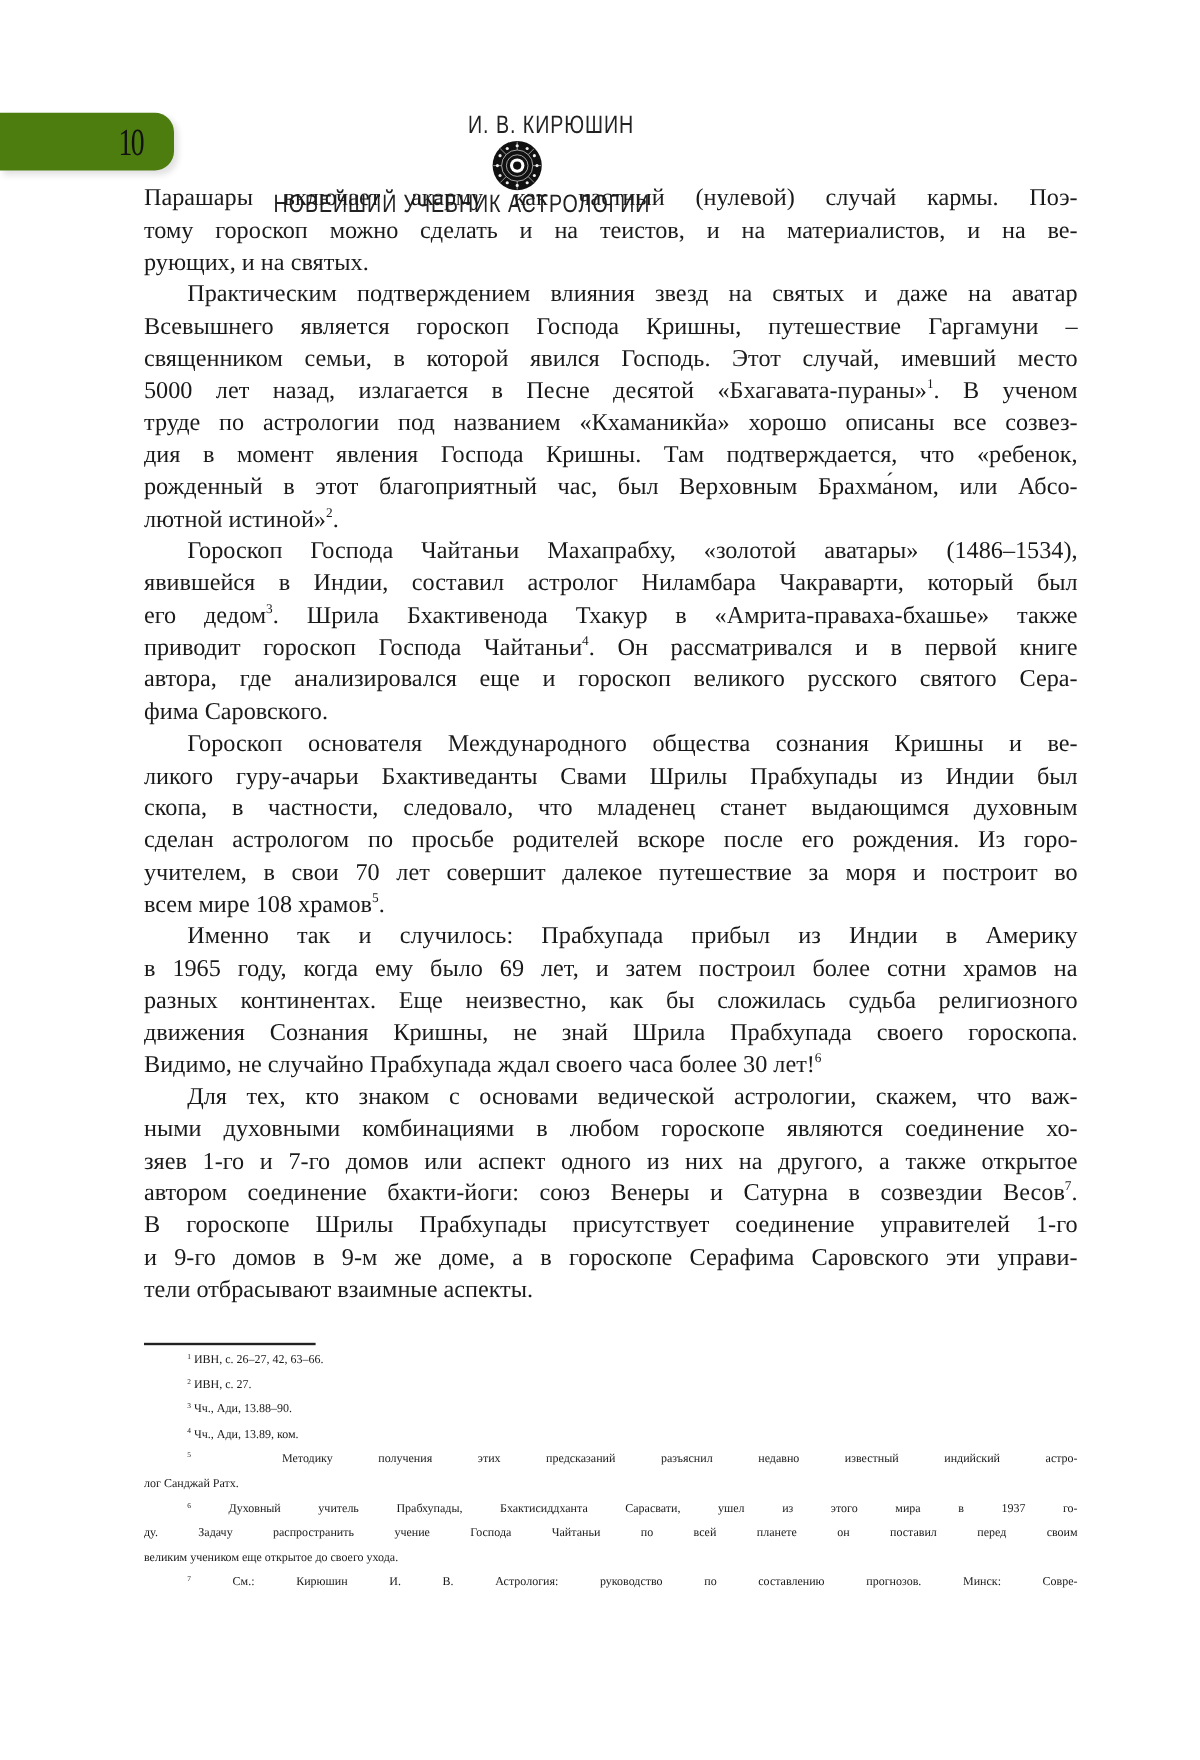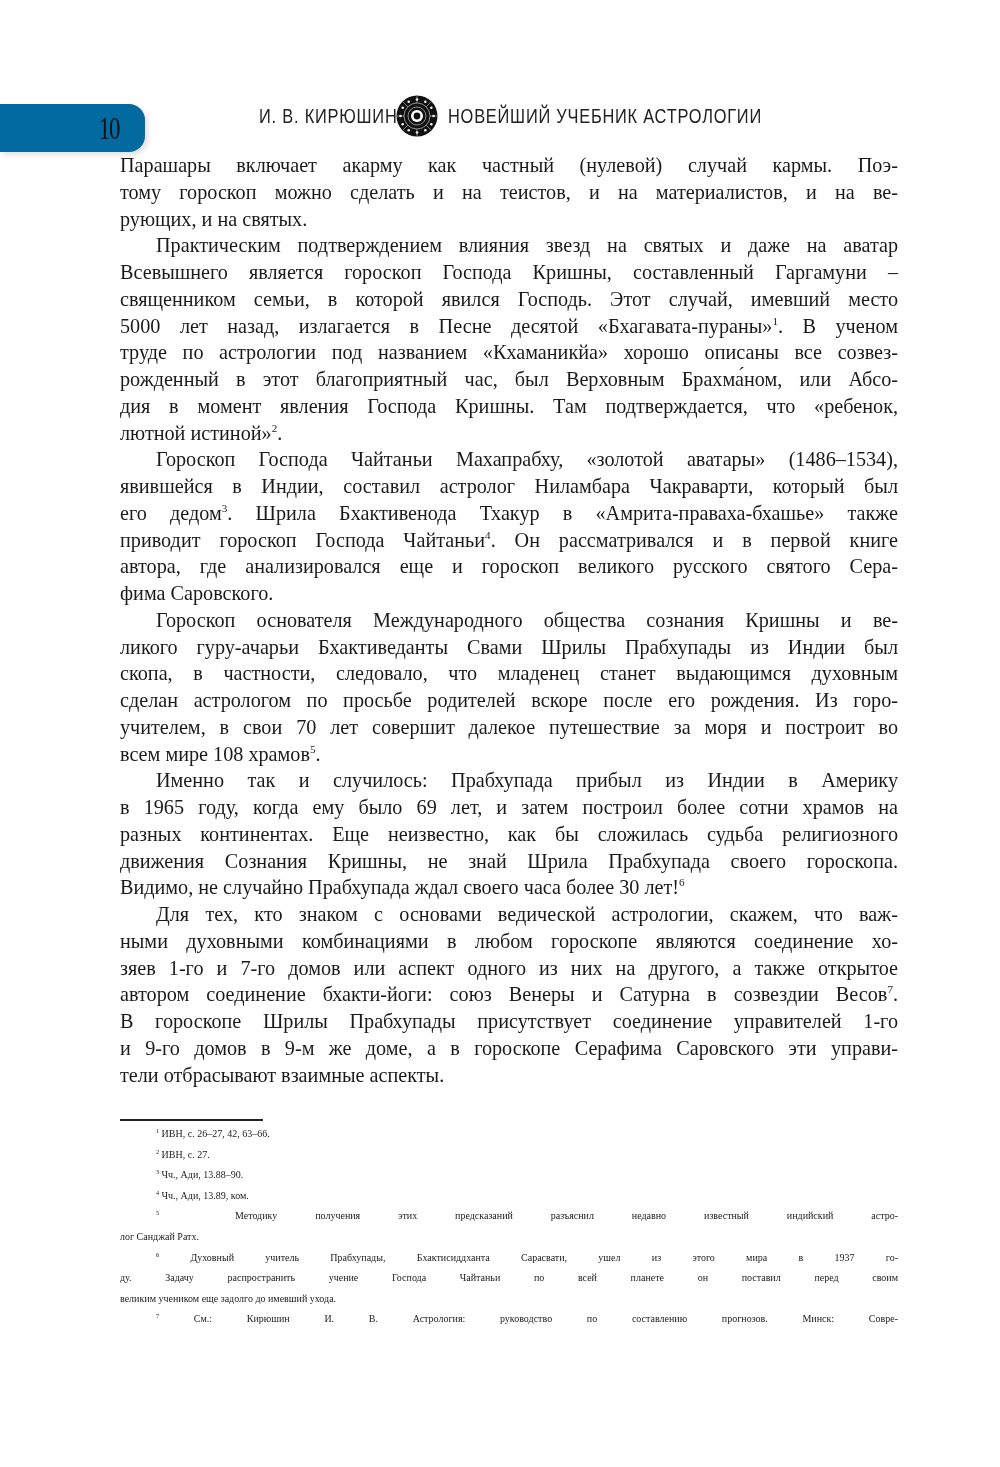--- a/index.html
+++ b/index.html
@@ -1,25 +1,25 @@
 <!DOCTYPE html>
 <html><head>
 <meta charset="utf-8">
 <style>
   html, body { margin: 0; padding: 0; background: #ffffff; }
   body { width: 1000px; height: 1467px; position: relative; overflow: hidden;
          font-family: "Liberation Serif", "DejaVu Serif", serif; color: #1a1a1a; }
 
-  .page-tab { position: absolute; left: 0; top: 104px; width: 145px; height: 48px;
-              background: #0369a1; border-radius: 0 16px 16px 0;
+  .page-tab { position: absolute; left: 0; top: 94px; width: 145px; height: 48px;
+              background: #4d7c0f; border-radius: 0 16px 16px 0;
               box-shadow: 3px 3px 5px rgba(0,0,0,0.12); }
   .page-num { position: absolute; right: 26px; top: 4px; font-size: 32px; line-height: 40px;
               letter-spacing: -2px; color: #111; transform: scaleX(0.72); transform-origin: right center; }
 
-  .running-head { position: absolute; top: 93px; left: 220px; height: 46px; display: flex; align-items: center; }
+  .running-head { position: absolute; top: 93px; left: 232px; height: 46px; display: flex; align-items: center; flex-direction: column; }
   .rh-text { font-family: "Liberation Sans", "DejaVu Sans", sans-serif; font-size: 21px; font-weight: normal;
              letter-spacing: 1px; color: #222; text-transform: uppercase; transform: scaleX(0.78);
              white-space: nowrap; }
   .rh-author { transform-origin: right center; margin-right: -16px; }
   .rh-title { transform-origin: left center; margin-left: -4px; }
   .emblem { width: 42px; height: 42px; margin: 0 14px; flex: 0 0 auto; }
 
   .body-text { position: absolute; left: 120px; top: 152px; width: 778px; }
   .line { display: block; font-size: 20.2px; line-height: 26.75px; height: 26.75px;
           text-align: justify; text-align-last: justify; white-space: nowrap; overflow: visible; }
@@ -79,26 +79,26 @@
 </div>
 
 <div class="body-text" id="body-text">
     <div>
       <span class="line" style="display: block; width: 778px;"><span>Парашары включает акарму как частный (нулевой) случай кармы. Поэ-</span></span>
       <span class="line" style="display: block; width: 778px;"><span>тому гороскоп можно сделать и на теистов, и на материалистов, и на ве-</span></span>
       <span class="line last" style="display: block; width: 778px;"><span>рующих, и на святых.</span></span>
     </div>
     <div>
       <span class="line indent" style="display: block; width: 778px;"><span>Практическим подтверждением влияния звезд на святых и даже на аватар</span></span>
-      <span class="line" style="display: block; width: 778px;"><span>Всевышнего является гороскоп Господа Кришны, составленный Гаргамуни –</span></span>
+      <span class="line" style="display: block; width: 778px;"><span>Всевышнего является гороскоп Господа Кришны, путешествие Гаргамуни –</span></span>
       <span class="line" style="display: block; width: 778px;"><span>священником семьи, в которой явился Господь. Этот случай, имевший место</span></span>
       <span class="line" style="display: block; width: 778px;"><span>5000 лет назад, излагается в Песне десятой «Бхагавата-пураны»</span><sup>1</sup><span>. В ученом</span></span>
       <span class="line" style="display: block; width: 778px;"><span>труде по астрологии под названием «Кхаманикйа» хорошо описаны все созвез-</span></span>
+      <span class="line" style="display: block; width: 778px;"><span>дия в момент явления Господа Кришны. Там подтверждается, что «ребенок,</span></span>
       <span class="line" style="display: block; width: 778px;"><span>рожденный в этот благоприятный час, был Верховным Брахма́ном, или Абсо-</span></span>
-      <span class="line" style="display: block; width: 778px;"><span>дия в момент явления Господа Кришны. Там подтверждается, что «ребенок,</span></span>
       <span class="line last" style="display: block; width: 778px;"><span>лютной истиной»</span><sup>2</sup><span>.</span></span>
     </div>
     <div>
       <span class="line indent" style="display: block; width: 778px;"><span>Гороскоп Господа Чайтаньи Махапрабху, «золотой аватары» (1486–1534),</span></span>
       <span class="line" style="display: block; width: 778px;"><span>явившейся в Индии, составил астролог Ниламбара Чакраварти, который был</span></span>
       <span class="line" style="display: block; width: 778px;"><span>его дедом</span><sup>3</sup><span>. Шрила Бхактивенода Тхакур в «Амрита-праваха-бхашье» также</span></span>
       <span class="line" style="display: block; width: 778px; font-family: Liberation Serif, serif;"><span>приводит гороскоп Господа Чайтаньи</span><sup>4</sup><span>. Он рассматривался и в первой книге</span></span>
       <span class="line" style="display: block; width: 778px;"><span>автора, где анализировался еще и гороскоп великого русского святого Сера-</span></span>
       <span class="line last" style="display: block; width: 778px;"><span>фима Саровского.</span></span>
     </div>
@@ -142,18 +142,18 @@
     <div>
       <span class="fn-line indent last" style="display: block; width: 778px;"><sup>4</sup>&nbsp;<span>Чч., Ади, 13.89, ком.</span></span>
     </div>
     <div>
       <span class="fn-line indent" style="display: block; width: 778px;"><sup>5</sup>&nbsp;<span> Методику получения этих предсказаний разъяснил недавно известный индийский астро-</span></span>
       <span class="fn-line last" style="display: block; width: 778px;"><span>лог Санджай Ратх.</span></span>
     </div>
     <div>
       <span class="fn-line indent" style="display: block; width: 778px;"><sup>6</sup>&nbsp;<span>Духовный учитель Прабхупады, Бхактисиддханта Сарасвати, ушел из этого мира в 1937 го-</span></span>
       <span class="fn-line" style="display: block; width: 778px;"><span>ду. Задачу распространить учение Господа Чайтаньи по всей планете он поставил перед своим</span></span>
-      <span class="fn-line last" style="display: block; width: 778px;"><span>великим учеником еще задолго до имевший ухода.</span></span>
+      <span class="fn-line last" style="display: block; width: 778px;"><span>великим учеником еще открытое до своего ухода.</span></span>
     </div>
     <div>
       <span class="fn-line indent" style="display: block; width: 778px;"><sup>7</sup>&nbsp;<span>См.: Кирюшин И. В. Астрология: руководство по составлению прогнозов. Минск: Совре-</span></span>
     </div>
   </div>
 
 </body></html>

